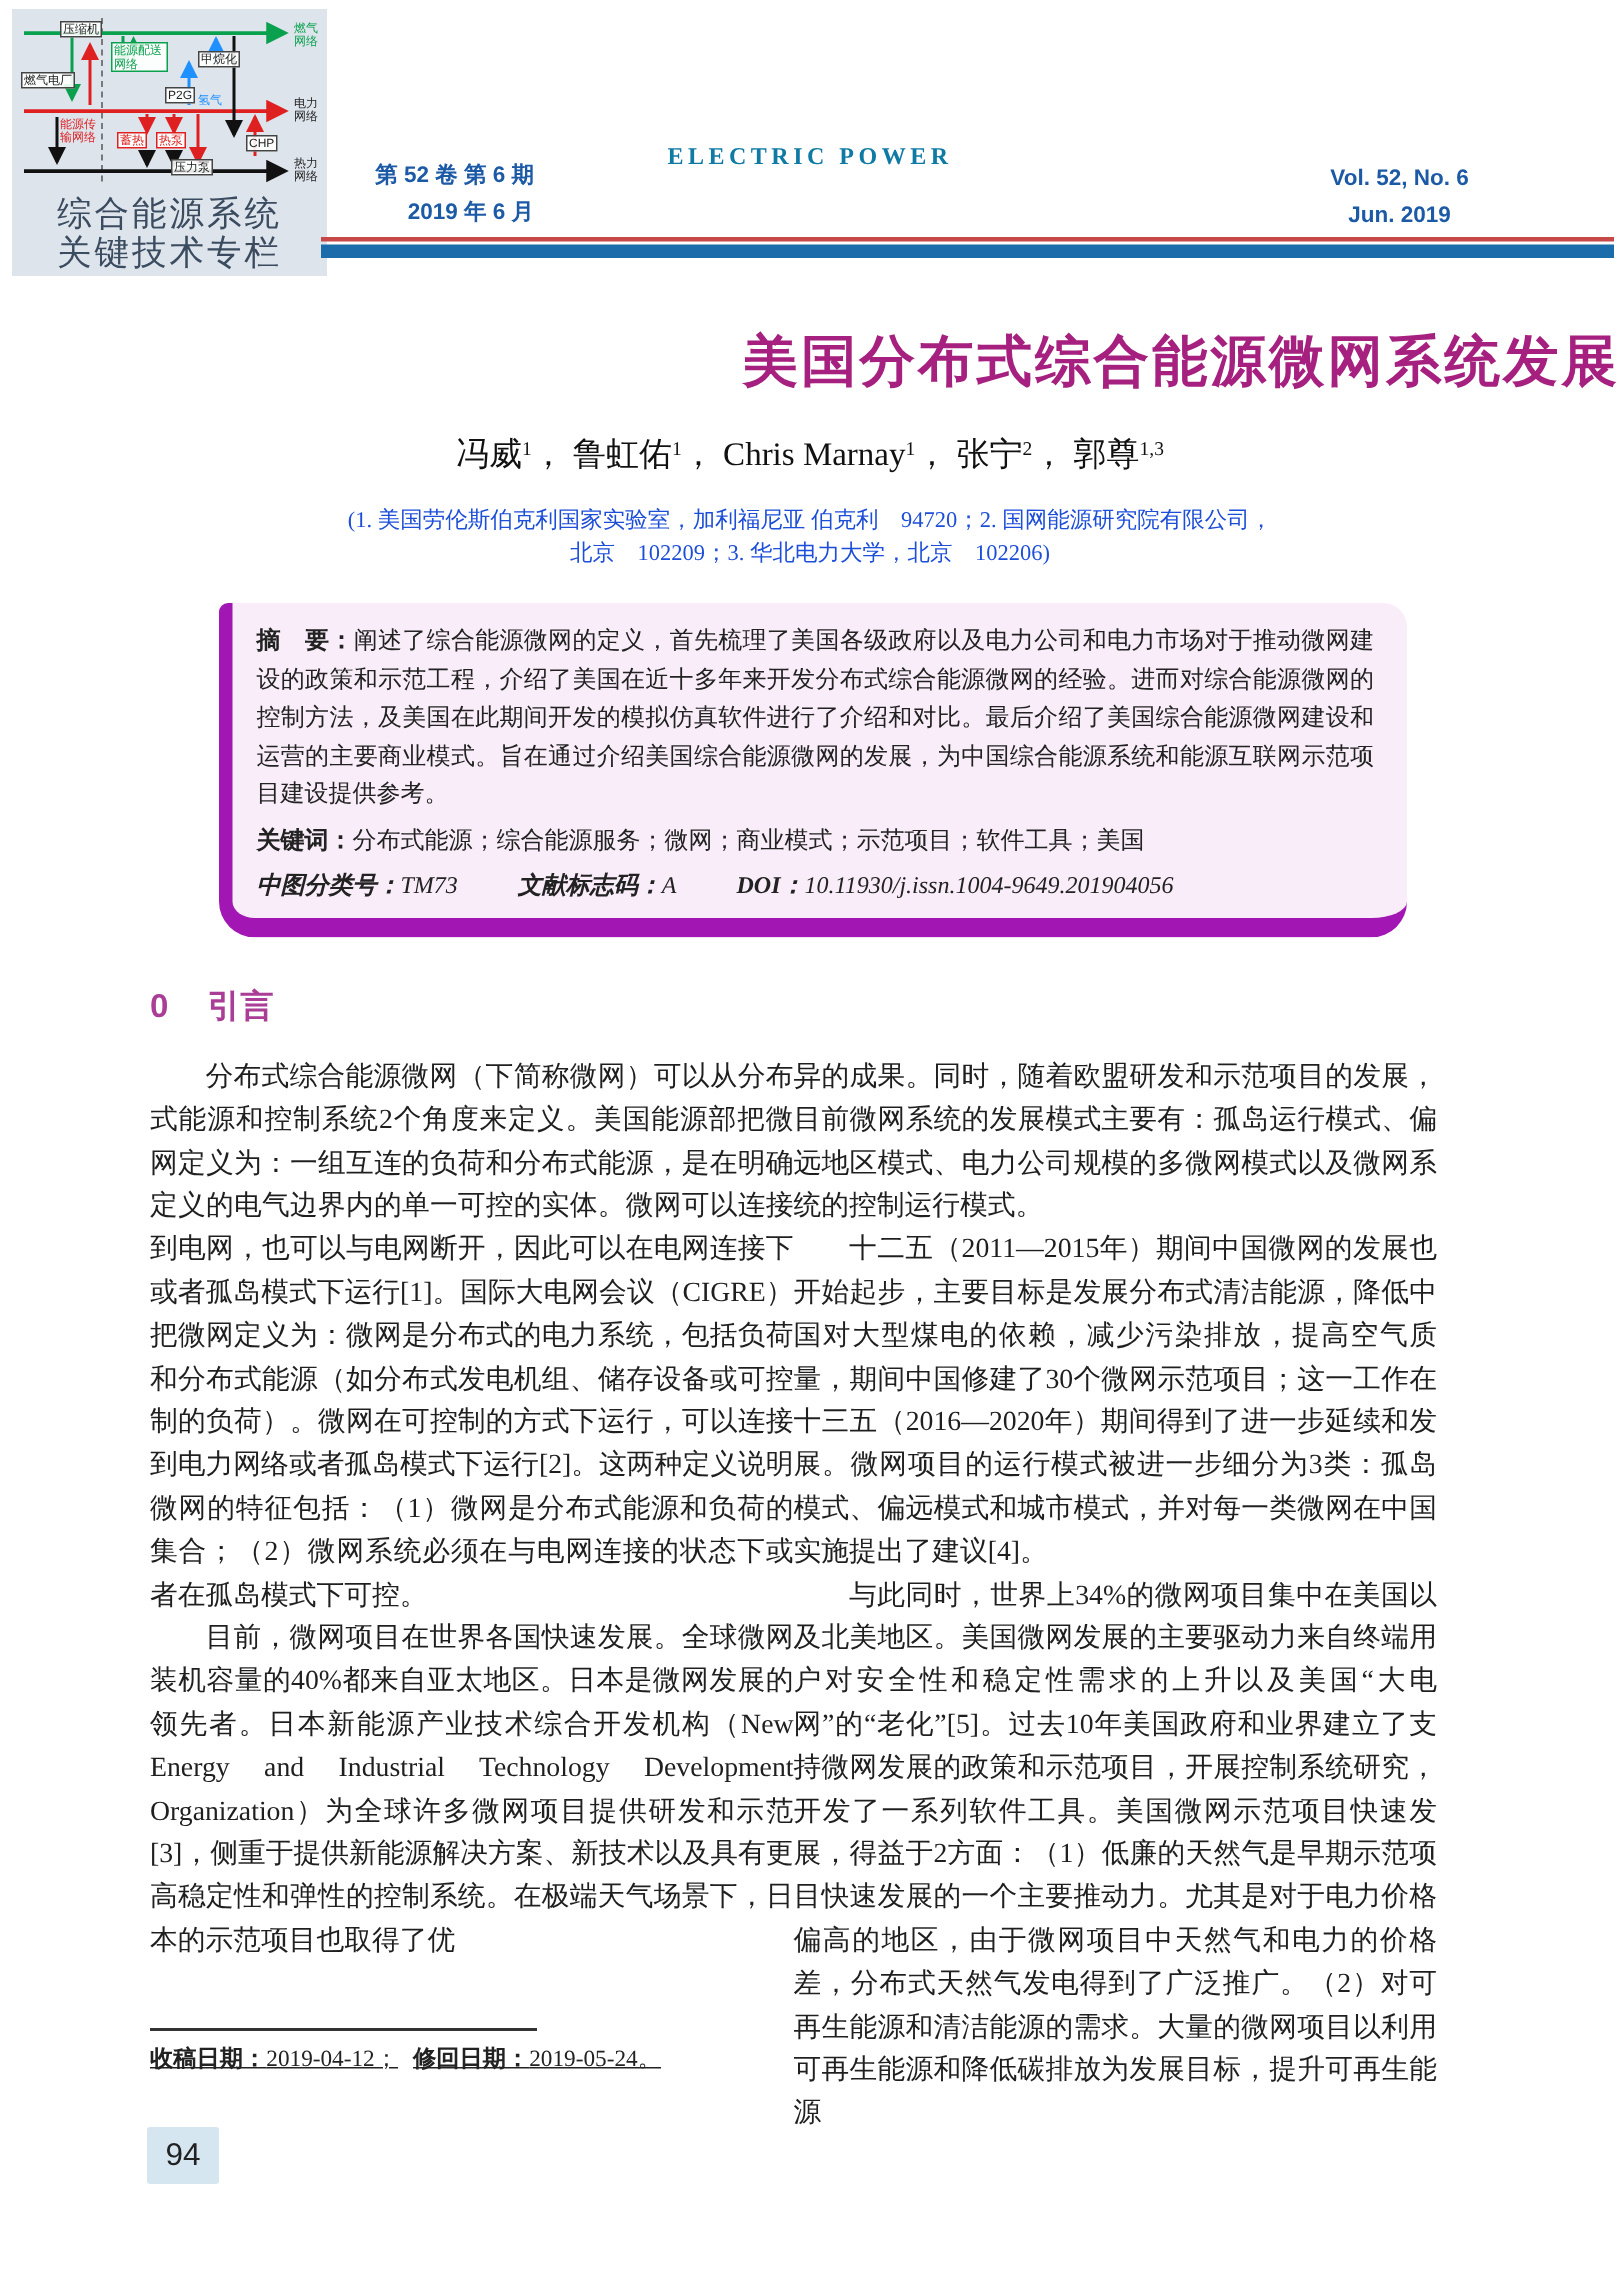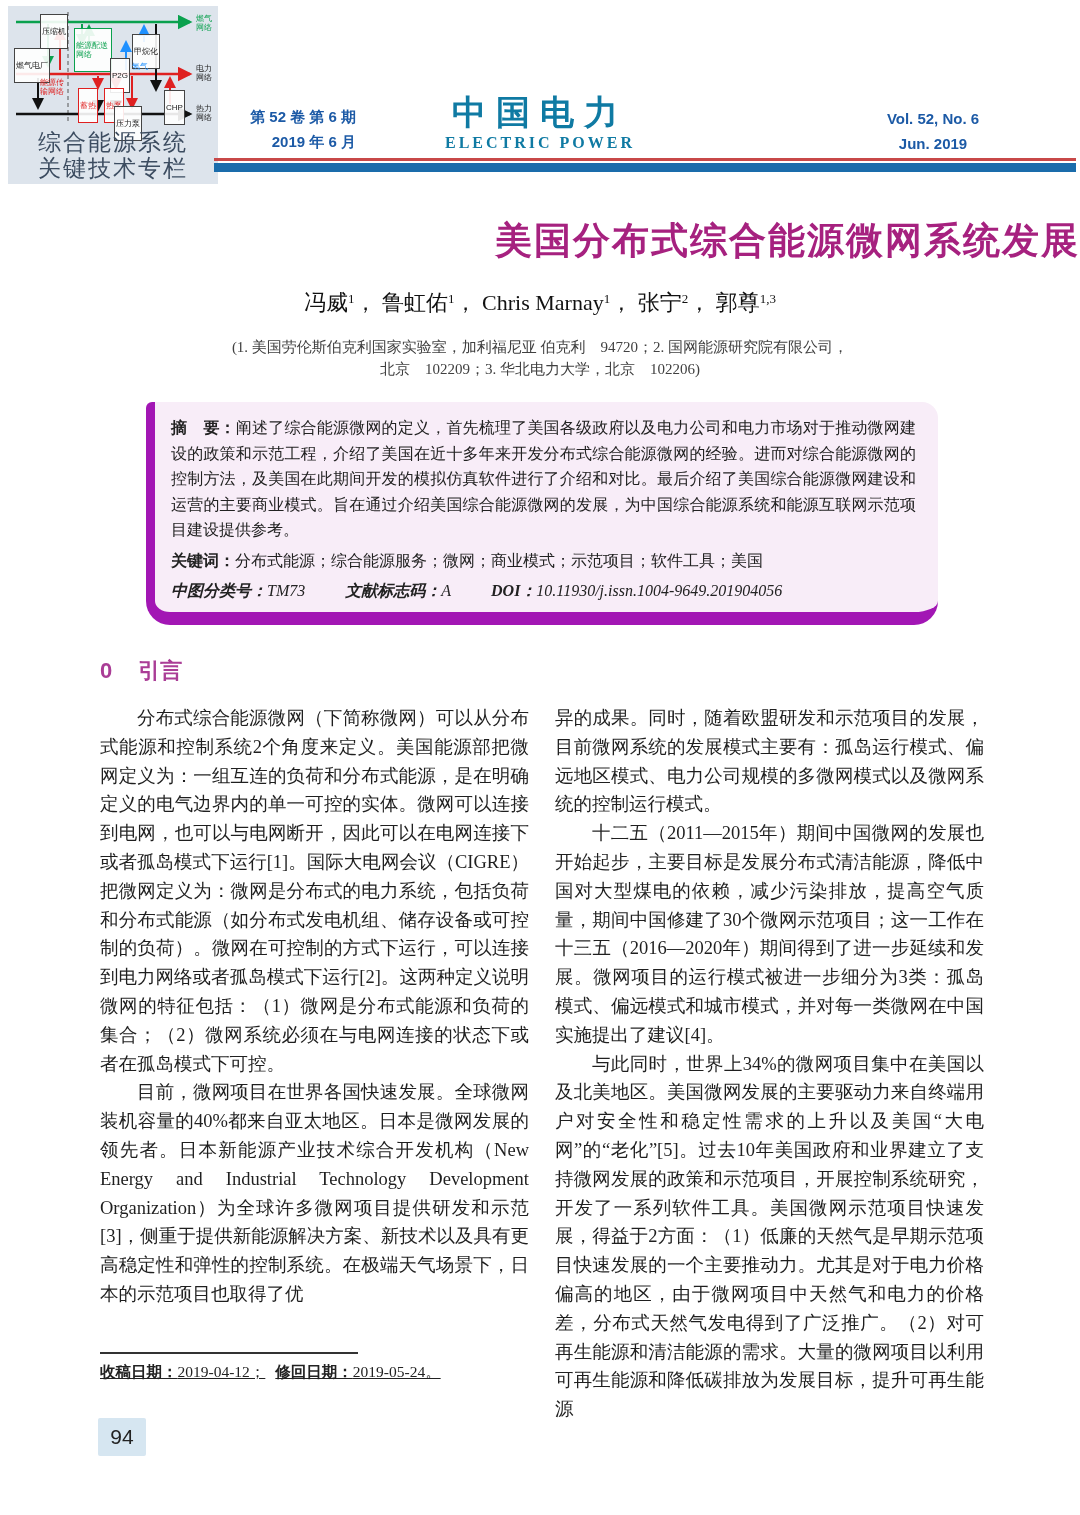--- a/index.html
+++ b/index.html
@@ -3,21 +3,21 @@
 <meta charset="utf-8">
 <style>
   html,body{margin:0;padding:0;background:#ffffff;}
   .page{position:relative;width:1080px;height:1515px;background:#fff;overflow:hidden;
         font-family:"Liberation Serif","DejaVu Serif",serif;color:#222;}
 
   
   .logo{position:absolute;left:8px;top:6px;width:210px;height:178px;background:#dde4ec;}
   .logo-diagram{position:absolute;left:2px;top:2px;width:206px;height:124px;}
   .lbox{position:absolute;font-family:"Liberation Sans",sans-serif;font-size:8px;line-height:9px;
-        border:1px solid #444;background:rgba(255,255,255,.9);padding:12px 1px;color:#222;white-space:nowrap;}
+        border:1px solid #444;background:rgba(255,255,255,.9);padding:0 1px;color:#222;white-space:nowrap;}
   .ltxt{position:absolute;font-family:"Liberation Sans",sans-serif;font-size:8px;line-height:9px;color:#222;}
   .logo-caption{position:absolute;left:0;bottom:2px;width:100%;text-align:center;
         color:#3c4c60;font-size:23px;line-height:26px;letter-spacing:2px;}
 
   
   .hdr-left{position:absolute;left:226px;top:104px;width:130px;text-align:right;
         font-family:"Liberation Sans",sans-serif;font-weight:bold;font-size:15px;line-height:25px;color:#1c5aa6;}
   .hdr-center{position:absolute;left:0;top:94px;width:100%;text-align:center;color:#0f7aa3;}
   .hdr-center .cn{font-size:34px;font-weight:bold;letter-spacing:10px;line-height:38px;}
   .hdr-center .en{font-size:16px;font-weight:bold;letter-spacing:3px;line-height:22px;}
@@ -25,37 +25,37 @@
         font-family:"Liberation Sans",sans-serif;font-weight:bold;font-size:15px;line-height:25px;color:#1c5aa6;}
   .rules{position:absolute;left:214px;top:158px;width:862px;}
   .rule-red{height:3px;background:#c84848;margin-bottom:2px;}
   .rule-blue{height:9px;background:#1a6cab;}
 
   
   .title{position:absolute;left:0;top:216px;width:100%;margin:0;text-align:right;
         font-size:37px;font-weight:bold;letter-spacing:2px;color:#a6217f;}
   .authors{position:absolute;left:0;top:288px;width:100%;text-align:center;font-size:22px;color:#111;}
   .authors .sup{font-size:13px;vertical-align:7px;}
-  .affil{position:absolute;left:0;top:336px;width:100%;text-align:center;font-size:15px;line-height:22px;color:#404040;}
+  .affil{position:absolute;left:0;top:336px;width:100%;text-align:center;font-size:15px;line-height:22px;color:#1d4ed8;}
 
   
   .abs-box{position:absolute;left:146px;top:402px;width:792px;box-sizing:border-box;
         background:#f8edf8;border-left:9px solid #a216b4;border-bottom:13px solid #a216b4;
         border-radius:6px 16px 24px 24px;padding:13px 22px 8px 16px;}
   .abs-box p{margin:0;font-size:16px;line-height:25.5px;text-align:justify;color:#222;}
   .abs-box .lbl{font-weight:bold;}
   .abs-box .kw{margin-top:5px;}
   .abs-box .clc{margin-top:5px;font-style:italic;}
   .abs-box .val{margin-right:36px;}
 
   
   .sec-head{position:absolute;left:100px;top:656px;font-family:"Liberation Sans",sans-serif;
         font-size:22px;font-weight:bold;color:#aa3d96;}
   .sec-head .num{margin-right:26px;}
-  .columns{position:absolute;left:100px;top:704px;width:884px;display:flex;gap:26px;}
+  .columns{position:absolute;left:100px;top:704px;width:884px;display:flex;}
   .col{width:429px;}
   .col p{margin:0;font-size:18.5px;line-height:28.8px;text-align:justify;color:#1f1f1f;
         text-indent:2em;}
   .col p.noindent{text-indent:0;}
 
   
   .foot-rule{position:absolute;left:100px;top:1352px;width:258px;border-top:2px solid #333;}
   .footnote{position:absolute;left:100px;top:1362px;width:460px;font-size:15.5px;color:#222;text-decoration:underline;}
   .footnote .lbl{font-weight:bold;}
   .footnote .gap{display:inline-block;width:10px;}
@@ -121,21 +121,20 @@
       <div>综合能源系统</div>
       <div>关键技术专栏</div>
     </div>
   </div>
 
   <div class="hdr-left">
     <div>第 52 卷 第 6 期</div>
     <div>2019 年 6 月</div>
   </div>
   <div class="hdr-center">
-    <div class="cn">中国电力</div>
     <div class="en">ELECTRIC POWER</div>
   </div>
   <div class="hdr-right">
     <div>Vol. 52, No. 6</div>
     <div>Jun. 2019</div>
   </div>
   <div class="rules">
     <div class="rule-red"></div>
     <div class="rule-blue"></div>
   </div>

